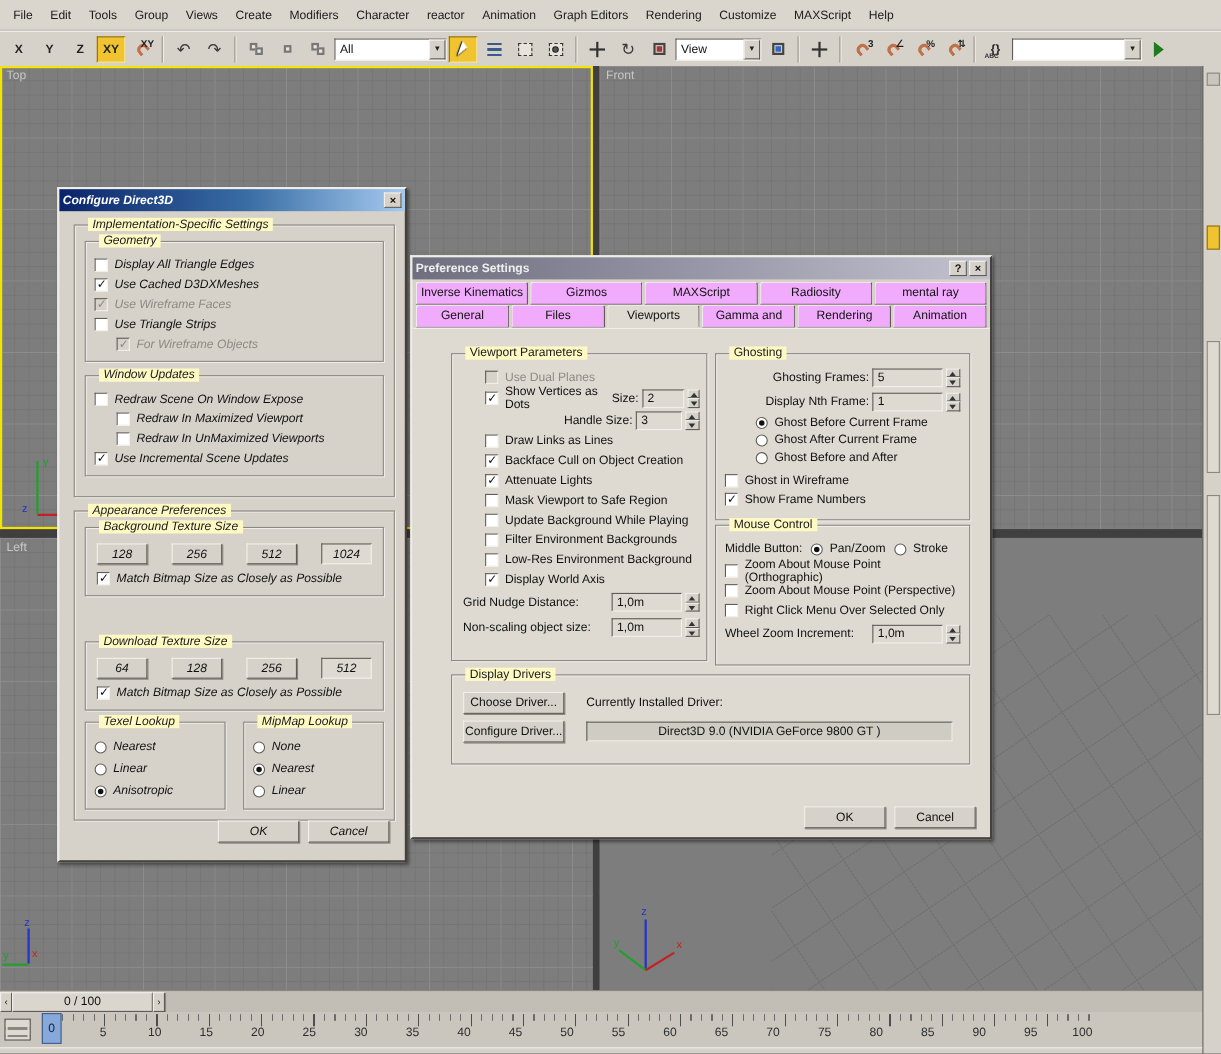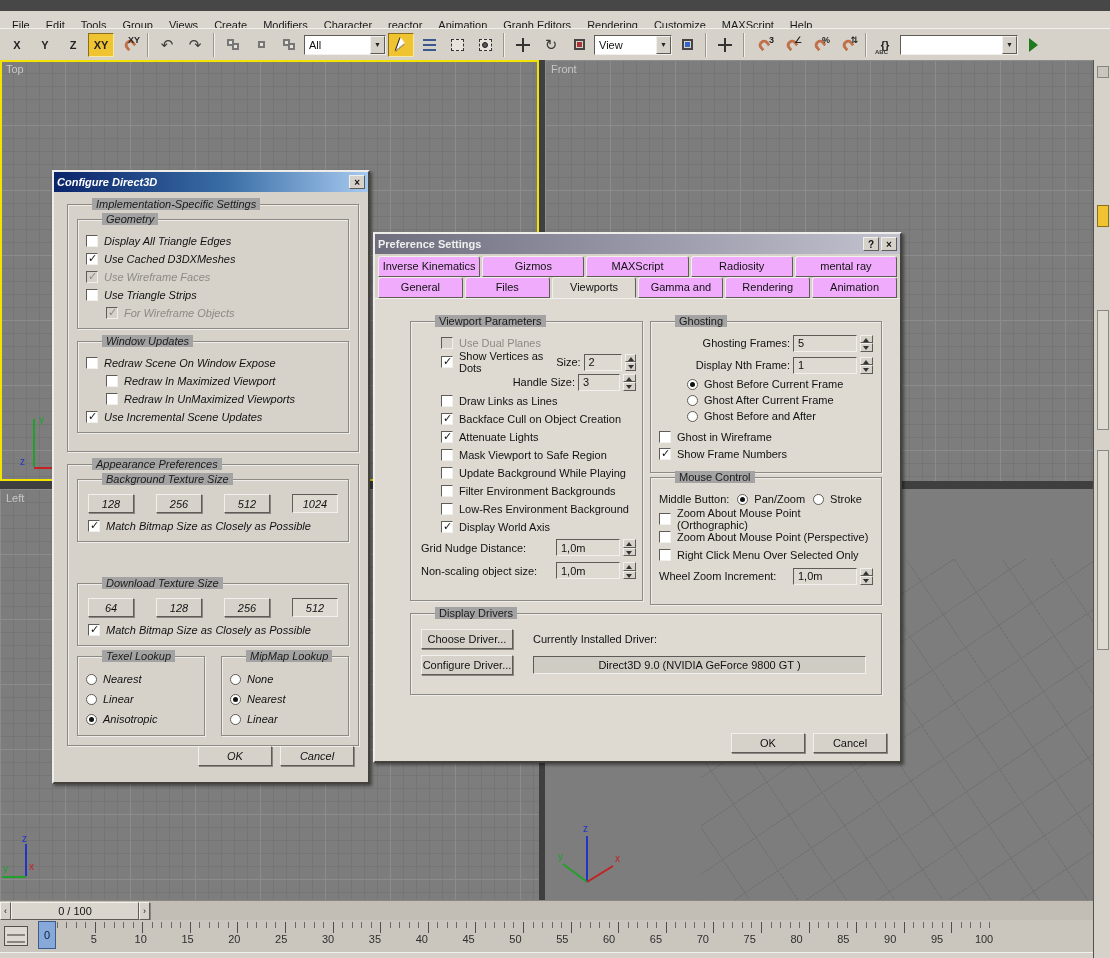--- a/index.html
+++ b/index.html
@@ -5,21 +5,21 @@
   * { margin:0; padding:0; box-sizing:border-box; }
   html,body { width:1110px; height:958px; overflow:hidden; }
   body { font-family:"Liberation Sans","DejaVu Sans",sans-serif; font-size:11px; color:#111;
          background:#474747; position:relative; }
   .sunken { background:#dedad2; border:1px solid; border-color:#5f5c57 #f2f0ec #f2f0ec #5f5c57; }
   .btn { display:inline-flex; align-items:center; justify-content:center;
          background:#d6d2ca; border:1px solid; border-color:#f2f0ec #5f5c57 #5f5c57 #f2f0ec;
          box-shadow:1px 1px 0 #8a8781; font-size:11px; cursor:default; }
 
   
-  .menubar { position:absolute; left:0; top:11px; width:1110px; height:28px; background:#dad6ce;
+  .menubar { position:absolute; left:0; top:0; width:1110px; height:28px; background:#dad6ce;
              display:flex; align-items:center; padding:0 4px; border-bottom:1px solid #b9b5ad; }
   .menu-item { padding:3px 8px; color:#1a1a1a; }
 
   
   .toolbar { position:absolute; left:0; top:28px; width:1110px; height:32px; background:#d6d2ca;
              border-top:1px solid #f2f0ec; display:flex; align-items:center; gap:2px; padding:0 4px; }
   .tbtn { width:26px; height:24px; display:inline-flex; align-items:center; justify-content:center;
           background:#d6d2ca; border:1px solid #d6d2ca; color:#222; font-weight:bold; position:relative; }
   .tbtn.activeBtn { background:#f0c431; border:1px solid; border-color:#8a6d20 #f7e9a0 #f7e9a0 #8a6d20; }
   .tsep { width:2px; height:24px; border-left:1px solid #9b978f; border-right:1px solid #f2f0ec; margin:0 3px; }
@@ -104,21 +104,21 @@
   
   .dialog { position:absolute; background:#d6d2ca; border:2px solid; z-index:5;
             border-color:#efede9 #45423e #45423e #efede9; box-shadow:2px 2px 3px rgba(0,0,0,.45); }
   .titlebar { height:20px; display:flex; align-items:center; padding:0 3px; color:#fff; font-weight:bold; }
   .titlebar.activeT { background:linear-gradient(90deg,#0a246a,#3a6ea5 55%,#a6caf0); }
   .titlebar.inactiveT { background:linear-gradient(90deg,#6e6e7e,#9b9bab 55%,#c2c2cf); color:#efefef; }
   .tb-btn { width:16px; height:14px; margin-left:2px; background:#d6d2ca; color:#111; font-weight:bold;
             font-size:10px; display:flex; align-items:center; justify-content:center;
             border:1px solid; border-color:#f2f0ec #5f5c57 #5f5c57 #f2f0ec; }
   .group { position:relative; border:1px solid #8d8a84; box-shadow:inset 1px 1px 0 #efede9, 1px 1px 0 #efede9; }
-  .group > .glabel { position:absolute; top:-7px; left:24px; background:#a3a3a3; padding:0 4px; color:#1a1a1a; }
+  .group > .glabel { position:absolute; top:-7px; left:12px; background:#fef9c3; padding:0 4px; color:#1a1a1a; }
 
   .chkrow, .radrow { display:flex; align-items:center; gap:6px; height:18px; }
   .chk { width:12px; height:12px; flex:none; background:#fff; border:1px solid;
          border-color:#5f5c57 #f2f0ec #f2f0ec #5f5c57; position:relative; }
   .checked .chk::before { content:"✓"; position:absolute; left:1px; top:-2px; font-size:11px; font-weight:bold; color:#111; }
   .disabled .chk { background:#d6d2ca; }
   .disabled .chk::before { color:#8d8a84; }
   .disabled .lbl { color:#8d8a84; }
   .indent { margin-left:20px; }
   .radio { width:11px; height:11px; flex:none; border-radius:50%; background:#fff;
@@ -223,21 +223,21 @@
       <span class="chain">
         <i></i>
       </span>
     </span>
   <span class="tbtn">
       <span class="chain">
         <i></i>
         <i></i>
       </span>
     </span>
-  <span class="tdrop" style="width:82px">
+  <span class="tdrop" style="width:102px">
     <span>All</span>
     <span class="dbtn">▼</span>
   </span>
   <span class="tbtn activeBtn">
       <span class="cursor-tri"></span>
     </span>
   <span class="tbtn">
       <span class="lines-icon"></span>
     </span>
   <span class="tbtn">

